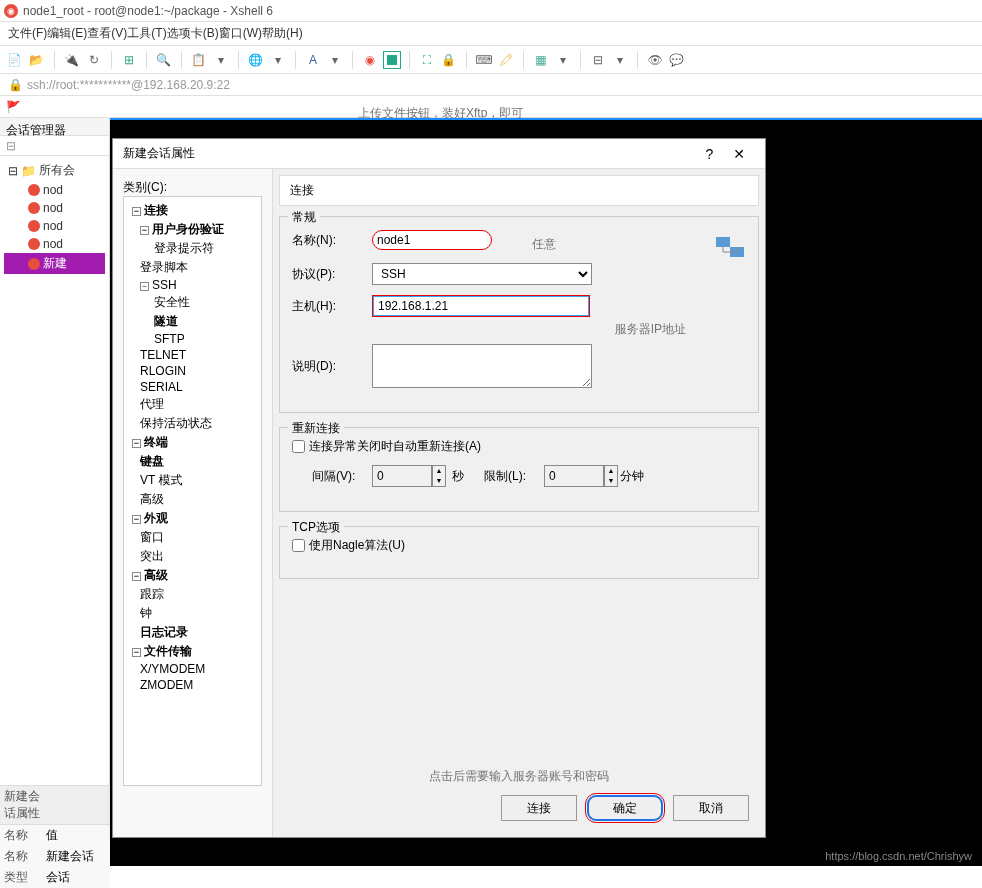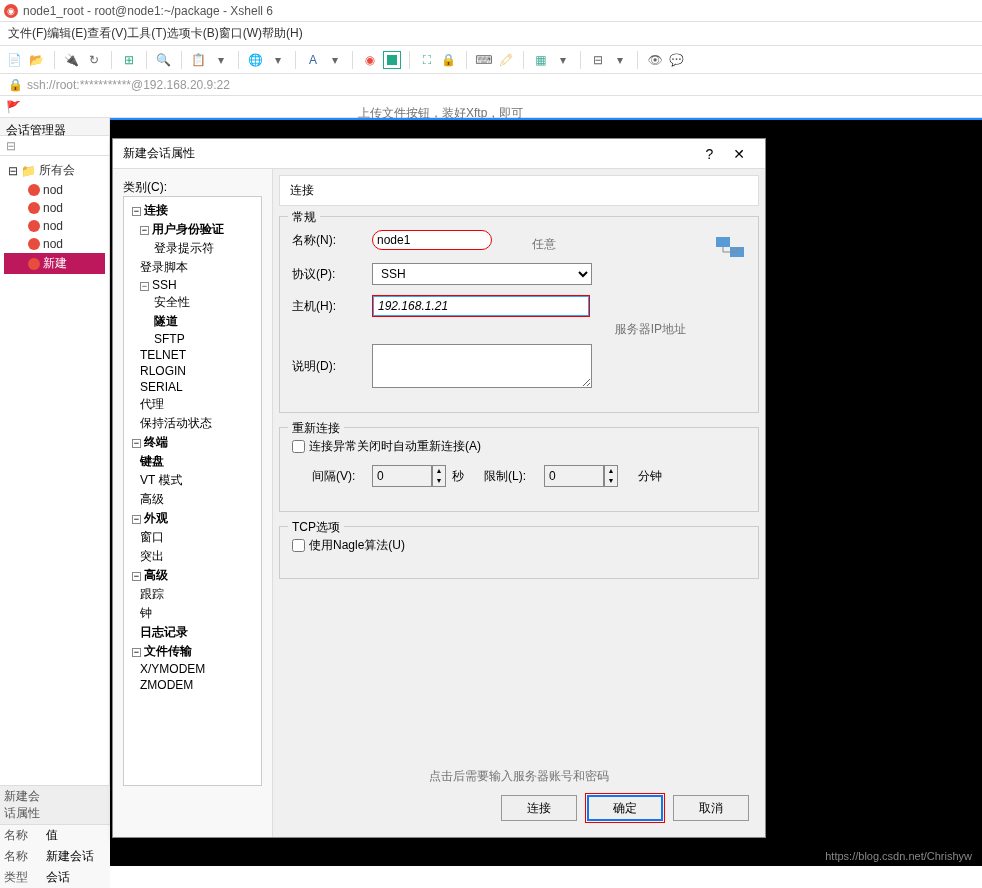--- a/index.html
+++ b/index.html
@@ -29,21 +29,21 @@
 
 .tipbar { height: 22px; display: flex; align-items: center; padding: 0 6px; color: #999; border-bottom: 1px solid #e0e0e0; }
 .tipbar .flag { color: #d33; margin-right: 4px; }
 
 
 .main { display: flex; height: calc(100% - 140px); position: relative; }
 .sidebar { width: 110px; border-right: 1px solid #e0e0e0; background: #fff; }
 .sidebar-hdr { padding: 4px 6px; background: #f5f5f5; border-bottom: 1px solid #e0e0e0; height: 18px; }
 .sidebar-tree { padding: 4px; }
 .tree-node { padding: 2px 0 2px 4px; color: #333; white-space: nowrap; overflow: hidden; display: flex; align-items: center; gap: 3px; }
-.tree-node.sel { background: #be185d; color: #fff; }
+.tree-node.sel { background: #a21caf; color: #fff; }
 .tree-folder { color: #e8c060; }
 .tree-swirl { width: 12px; height: 12px; background: #e74c3c; border-radius: 50%; display: inline-block; }
 
 .terminal { flex: 1; background: #000; color: #ccc; font-family: "Consolas", monospace; font-size: 12px; padding: 4px; position: relative; overflow: hidden; border-top: 2px solid #1a8cff; }
 .term-line { white-space: pre; line-height: 16px; }
 .term-red { color: #d44; }
 .watermark { position: absolute; right: 10px; bottom: 4px; color: #888; font-size: 11px; }
 
 
 .props { position: absolute; left: 0; bottom: 0; width: 110px; background: #f8f8f8; border-top: 1px solid #ddd; font-size: 11px; }
@@ -71,27 +71,27 @@
 .fieldset-lbl { position: absolute; top: -8px; left: 8px; background: #f0f0f0; padding: 0 4px; }
 .frow { display: flex; align-items: center; margin-bottom: 10px; }
 .frow label { width: 80px; }
 .frow input[type=text], .frow select, .frow textarea { border: 1px solid #888; padding: 2px 4px; background: #fff; font-size: 12px; }
 .frow select { height: 22px; }
 .spinbox { display: flex; }
 .spinbox input { width: 60px; border-right: none; }
 .spinbtns { display: flex; flex-direction: column; border: 1px solid #888; width: 14px; }
 .spinbtns span { height: 10px; font-size: 7px; text-align: center; line-height: 10px; cursor: pointer; background: #f0f0f0; }
 .redbox { border: 1px solid #e00 !important; }
-.bluebox { border: 1px solid #36a3f7 !important; font-style: italic; }
+.bluebox { border: 1px solid #36a3f7 !important; }
 .conn-icon { width: 32px; height: 32px; position: absolute; right: 12px; top: 14px; }
 
 .dlg-foot { display: flex; justify-content: flex-end; gap: 10px; padding: 10px; }
 .dlg-foot button { width: 76px; height: 26px; border: 1px solid #999; background: #efefef; cursor: pointer; }
 .dlg-foot button.primary { border: 2px solid #1a73e8; }
-.dlg-foot .redframe { outline: 1px solid #e00; outline-offset: 1px; }
+.dlg-foot .redframe { outline: 1px solid #e00; outline-offset: 1px; border-radius: 9px; }
 
 .chk { margin-right: 4px; }
 </style>
 </head>
 <body>
 
 <div class="titlebar">
   <span class="titlebar-icon">◉</span>
   <span class="titlebar-text">node1_root - root@node1:~/package - Xshell 6</span>
 </div>
@@ -313,21 +313,21 @@
             </div>
           <span style="margin:0 20px 0 6px">秒</span>
           <label style="width:60px">限制(L):</label>
           <div class="spinbox">
               <input type="text" style="background: rgb(240, 240, 240);" value="0">
               <div class="spinbtns">
                 <span>▲</span>
                 <span>▼</span>
               </div>
             </div>
-          <span style="margin-left:20px">分钟</span>
+          <span style="margin-left:2px">分钟</span>
         </div>
       </div>
 
       <div class="fieldset">
         <span class="fieldset-lbl">TCP选项</span>
         <div class="frow">
           <input type="checkbox" class="chk" style="">
           <span>使用Nagle算法(U)</span>
         </div>
       </div>

